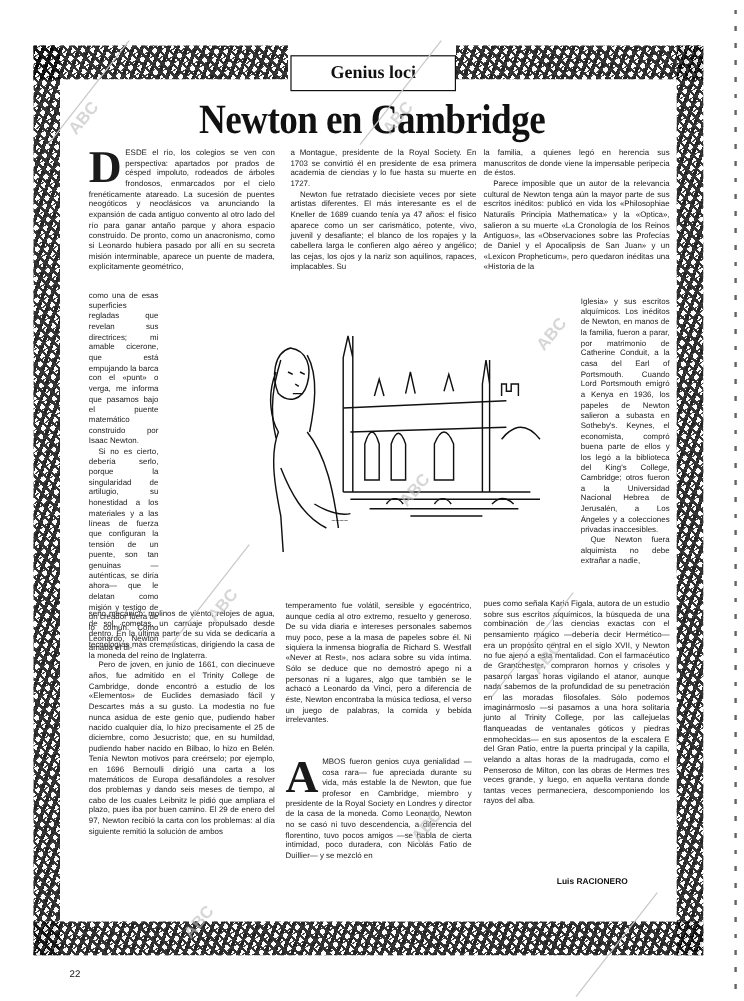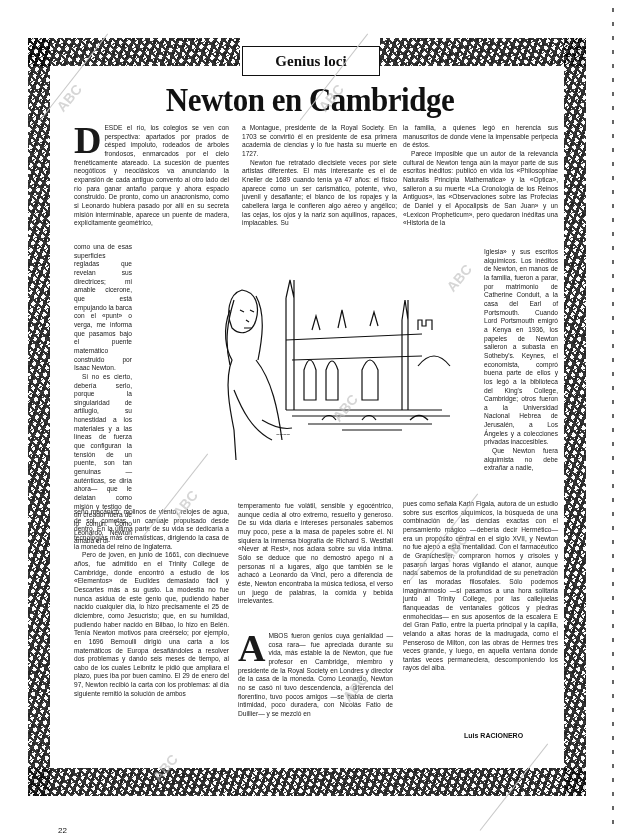--- a/index.html
+++ b/index.html
@@ -33,21 +33,21 @@
     .col2a { left: 242px; top: 124px; width: 155px; }
     .col2b { left: 238px; top: 502px; width: 155px; }
     .col2c { left: 238px; top: 632px; width: 155px; }
     .col3a { left: 403px; top: 124px; width: 155px; }
     .col3b { left: 484px; top: 248px; width: 74px; }
     .col3c { left: 403px; top: 500px; width: 155px; }
 
     .illustration { position: absolute; left: 222px; top: 270px; width: 232px; height: 200px; }
 
     .byline { position: absolute; left: 464px; top: 732px; font-size: 7px; font-weight: bold; }
-    .page-number { position: absolute; left: 42px; top: 826px; font-size: 8px; font-weight: normal; padding-left: 16px; }
+    .page-number { position: absolute; left: 42px; top: 807px; font-size: 8px; font-weight: normal; padding-left: 16px; }
 
     .watermark { position: absolute; color: #bbb; font-size: 14px; font-weight: bold; opacity: .6; transform: rotate(-50deg); }
     .wm-line { position: absolute; height: 1px; background: #c8c8c8; transform-origin: left center; }
 
     .edge-strip { position: absolute; left: 612px; top: 8px; width: 2px; height: 820px;
       background: repeating-linear-gradient(180deg, #222 0 4px, transparent 4px 14px); opacity: .7; }
   </style>
 </head>
 <body>
 

